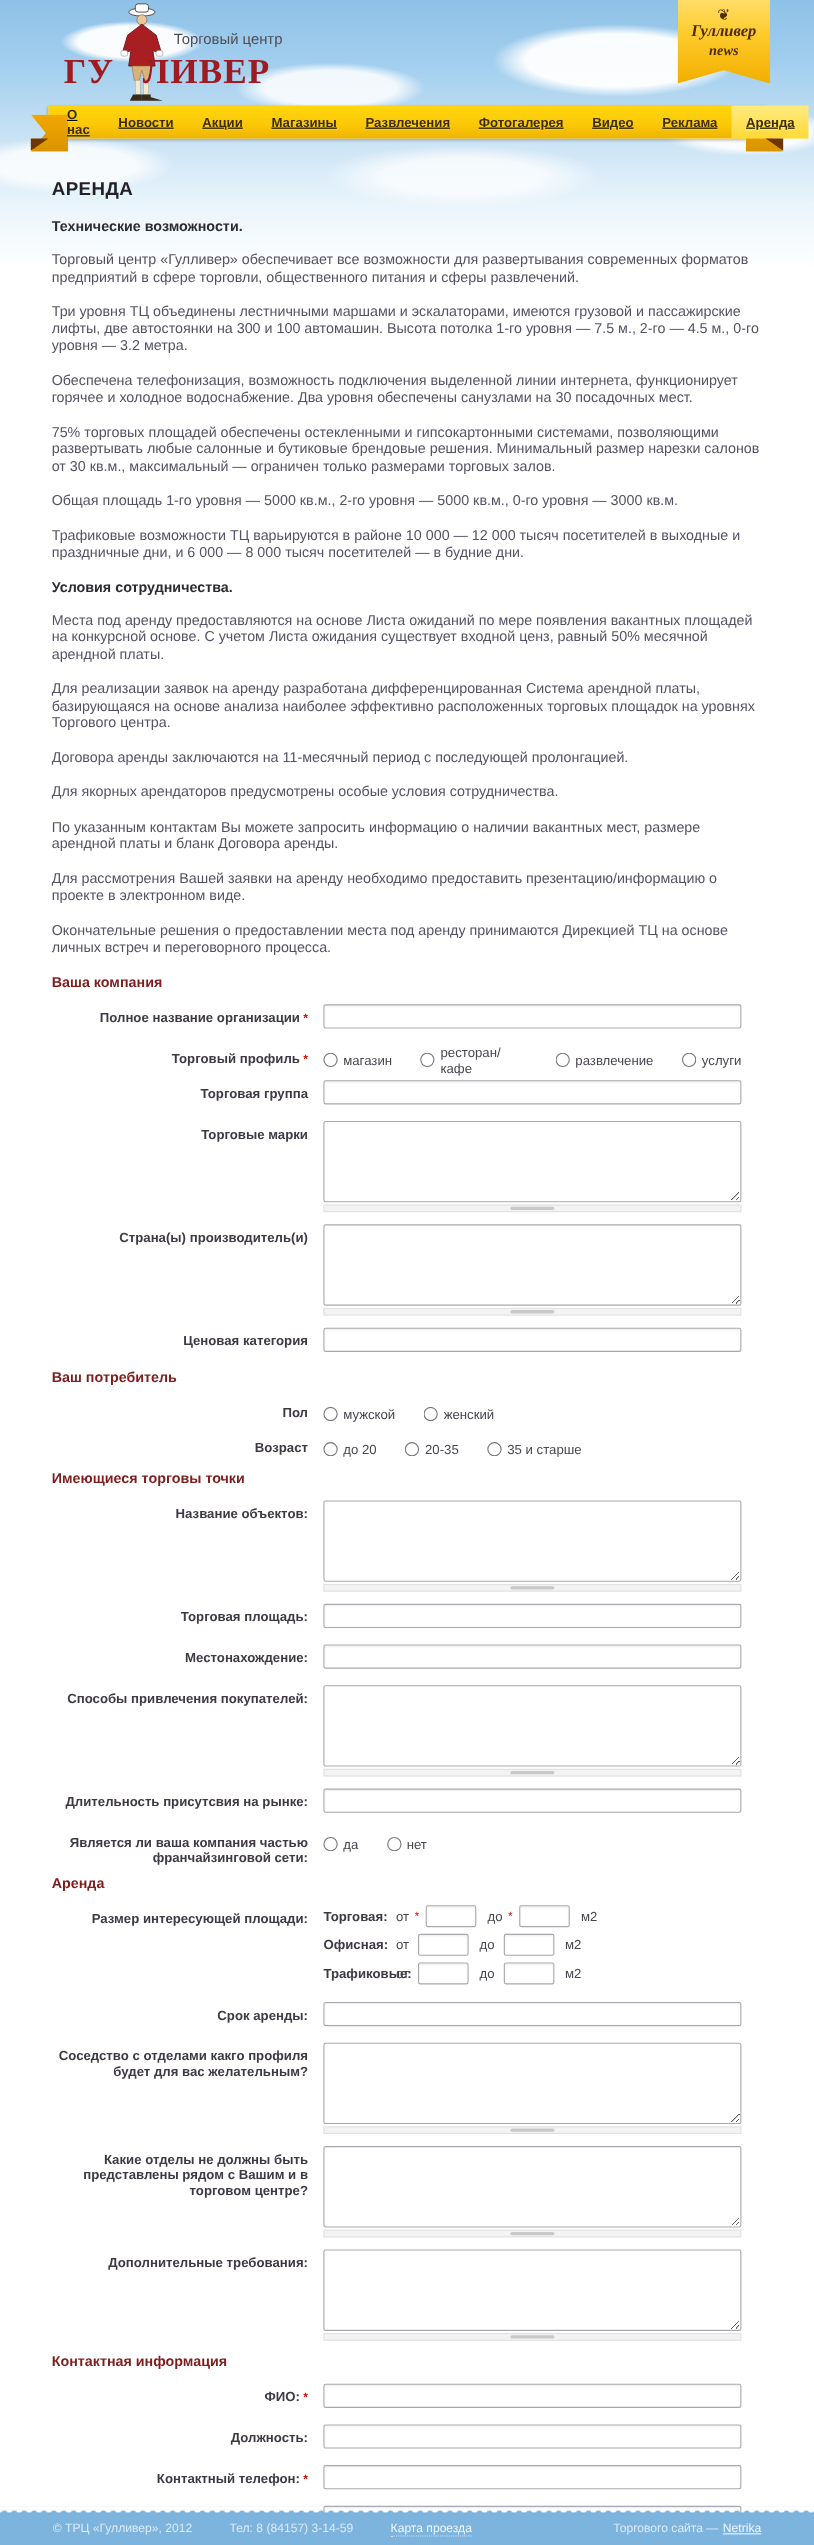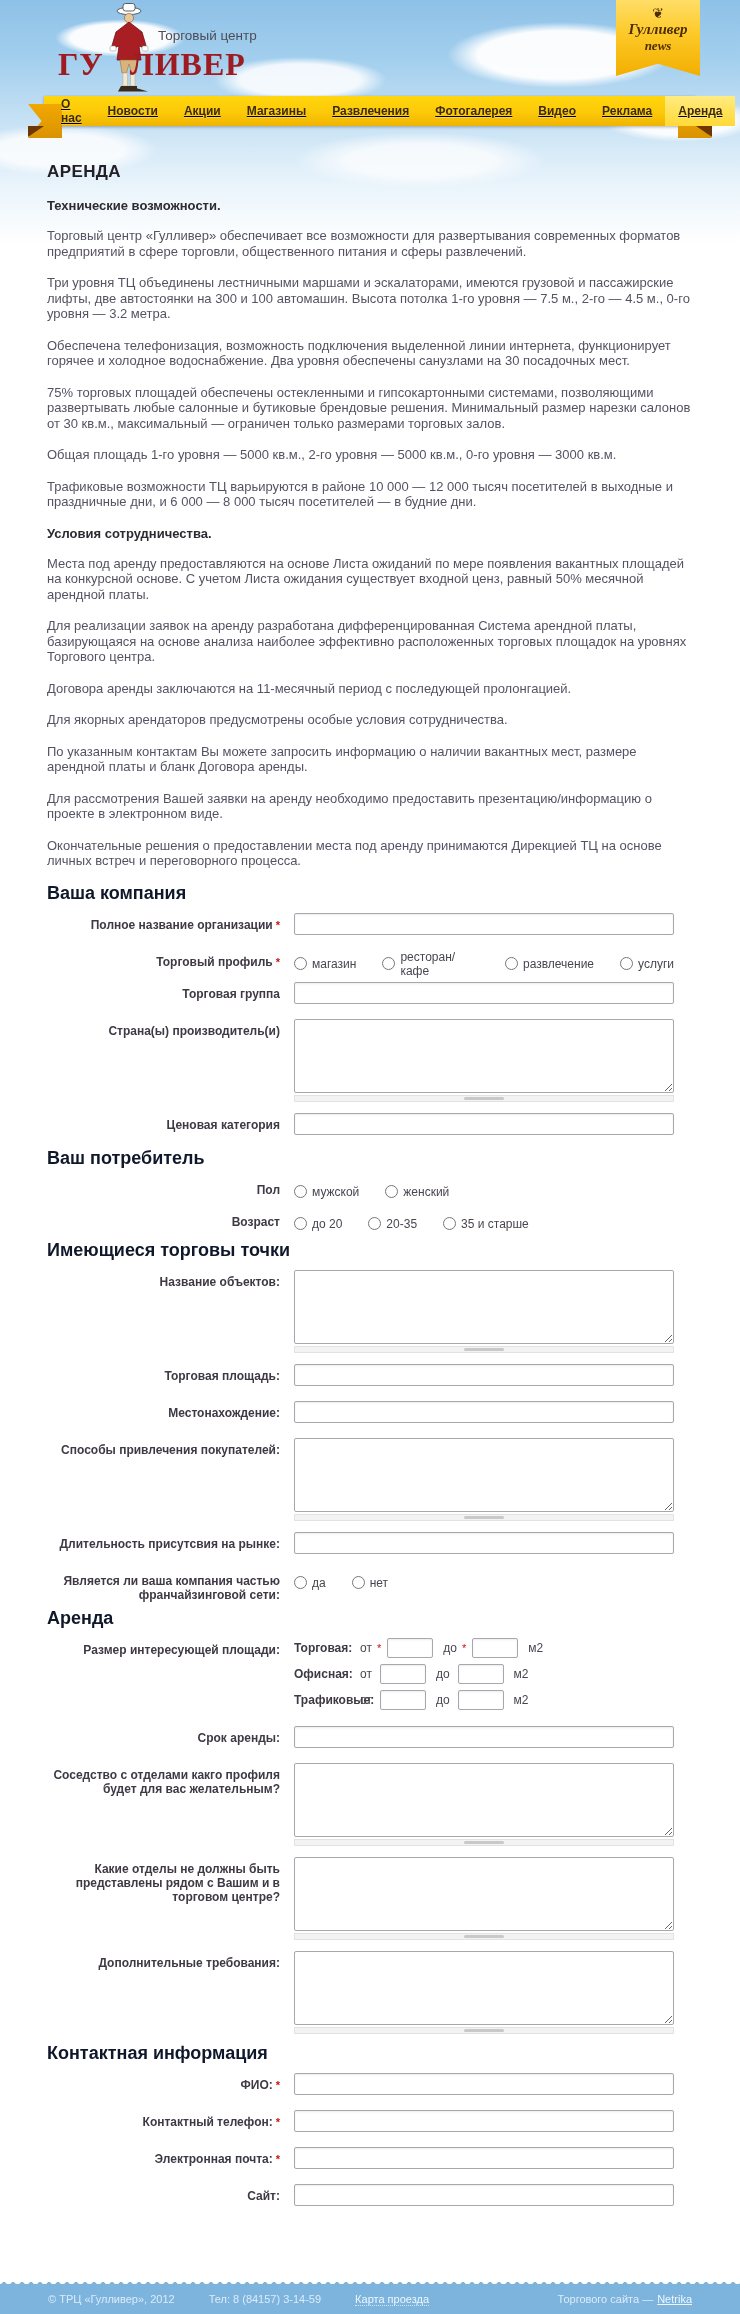--- a/index.html
+++ b/index.html
@@ -59,21 +59,21 @@
   nav li.active{background:linear-gradient(180deg,#ffeb80 0%,#ffd937 100%);}
 
   
   main{position:relative;z-index:1;padding:0 47px;}
   h1{margin:36px 0 0;font-size:17px;line-height:20px;color:#232027;letter-spacing:.4px;font-weight:bold;}
   h2{margin:16px 0 14px;font-size:13px;line-height:16px;color:#2d2a31;font-weight:bold;}
   p{margin:0 0 16px;font-size:13px;line-height:15.5px;color:#575263;}
 
   
   form{margin-top:6px;}
-  form h3{margin:6px 0 12px;font-size:18px;line-height:16px;color:#0f172a;font-weight:bold;}
+  form h3{margin:6px 0 12px;font-size:13px;line-height:16px;color:#7f1d1d;font-weight:bold;}
   .row{display:flex;margin-bottom:15px;}
   .row.ta{margin-bottom:11px;}
   .row.rr{margin-bottom:8px;}
   .lbl{width:233px;padding-right:14px;text-align:right;font-size:12px;line-height:14px;
     font-weight:bold;color:#3e3945;padding-top:5px;flex:none;}
   .req{color:#cc1111;margin-left:3px;font-size:11px;}
   .ctl{width:380px;flex:none;}
   .ti{width:100%;height:22px;box-sizing:border-box;border:1px solid #a9a7ad;border-radius:2px;
     box-shadow:inset 0 1px 2px rgba(0,0,0,.08);background:#fff;font-size:12px;padding:0 5px;}
   textarea.ta-box{display:block;width:100%;height:74px;box-sizing:border-box;border:1px solid #a9a7ad;
@@ -202,20 +202,29 @@
               <span>услуги</span>
             </label>
         </div>
       </div>
 
       <div class="row">
         <div class="lbl"><span>Торговая группа</span></div>
         <div class="ctl"><input type="text" class="ti" style=""></div>
       </div>
 
+      <div class="row ta">
+        <div class="lbl"><span>Торговые марки</span></div>
+        <div class="ctl">
+          <textarea class="ta-box" style=""></textarea>
+          <div class="hscroll">
+              <div class="thumb"></div>
+            </div>
+        </div>
+      </div>
 
       <div class="row ta">
         <div class="lbl"><span>Страна(ы) производитель(и)</span></div>
         <div class="ctl">
           <textarea class="ta-box" style=""></textarea>
           <div class="hscroll">
               <div class="thumb"></div>
             </div>
         </div>
       </div>
@@ -379,20 +388,24 @@
         </div>
       </div>
 
       <h3>Контактная информация</h3>
 
       <div class="row">
         <div class="lbl"><span>ФИО:</span><span class="req">*</span></div>
         <div class="ctl"><input type="text" class="ti" style=""></div>
       </div>
 
+      <div class="row">
+        <div class="lbl"><span>Должность:</span></div>
+        <div class="ctl"><input type="text" class="ti" style=""></div>
+      </div>
 
       <div class="row">
         <div class="lbl"><span>Контактный телефон:</span><span class="req">*</span></div>
         <div class="ctl"><input type="text" class="ti" style=""></div>
       </div>
 
       <div class="row">
         <div class="lbl"><span>Электронная почта:</span><span class="req">*</span></div>
         <div class="ctl"><input type="text" class="ti" style=""></div>
       </div>

